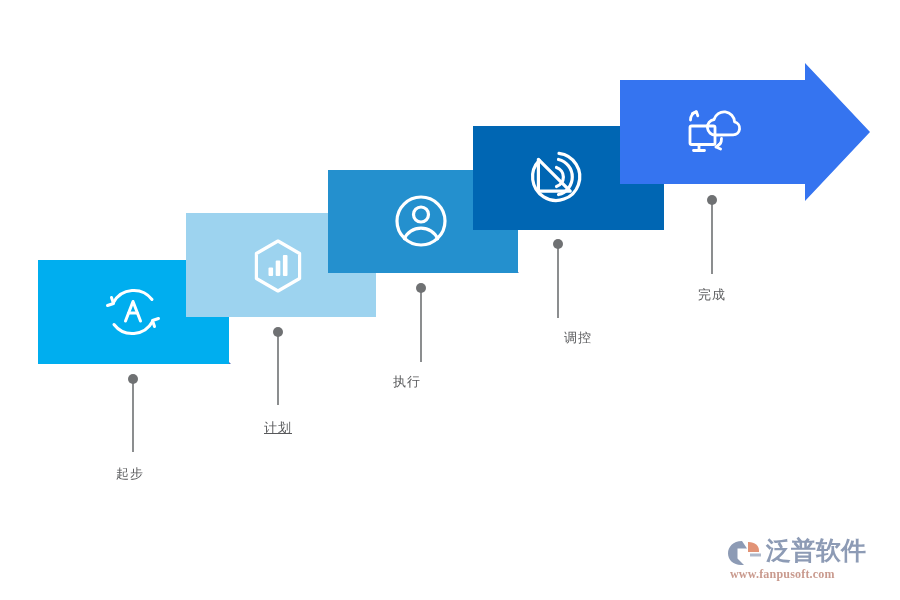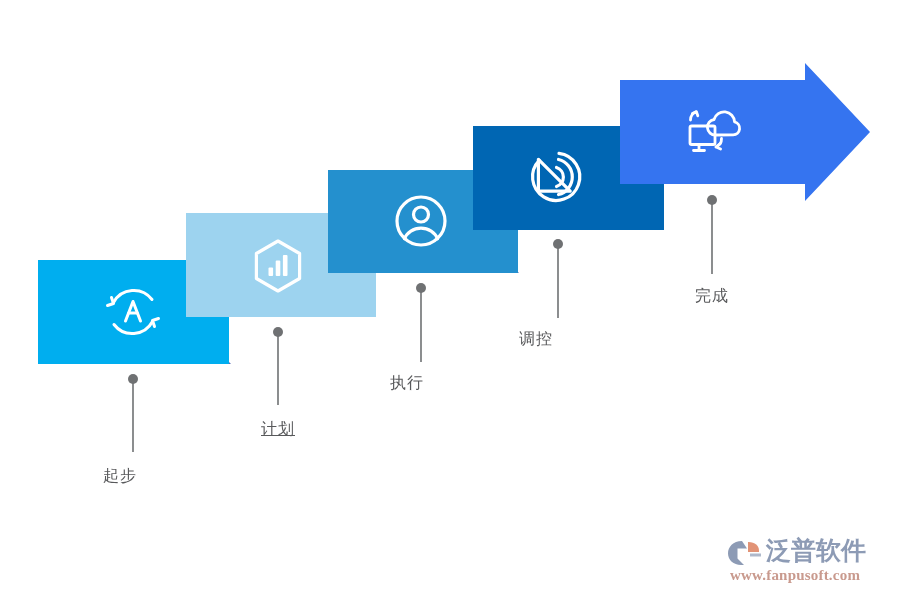--- a/index.html
+++ b/index.html
@@ -23,21 +23,21 @@
   .svg-layer {
     position: absolute;
     left: 0;
     top: 0;
     width: 900px;
     height: 600px;
   }
   .step-label {
     position: absolute;
     font-family: "Liberation Serif", "DejaVu Serif", serif;
-    font-size: 16px;
+    font-size: 13px;
     color: #58595b;
     letter-spacing: 1px;
     white-space: nowrap;
     transform: translateX(-50%);
     line-height: 1;
   }
   .watermark {
     position: absolute;
     left: 728px;
     top: 536px;
@@ -54,21 +54,21 @@
     color: #8d9bb5;
     letter-spacing: 0px;
     line-height: 1;
     white-space: nowrap;
   }
   .wm-url {
     position: absolute;
     left: 2px;
     top: 32px;
     font-family: "Liberation Serif", "DejaVu Serif", serif;
-    font-size: 15px;
+    font-size: 12px;
     font-weight: bold;
     color: #c99a8e;
     letter-spacing: 0.2px;
     line-height: 1;
     white-space: nowrap;
   }
   .wm-mark {
     position: absolute;
     left: 0px;
     top: 4px;
@@ -151,24 +151,24 @@
         <path d="M -19.6 -16.5 L -15.6 -18.4 L -14.2 -14.2"></path>
         <path d="M 9.5 8.5 a 8.5 8.5 0 0 1 -5.4 8.2"></path>
         <path d="M 8.2 13.6 L 4 17 L 8.6 19"></path>
       </g>
       <line x1="712" y1="201" x2="712" y2="274" stroke="#6f7173" stroke-width="1.6"></line>
       <circle cx="712" cy="200" r="5" fill="#6f7173"></circle>
     </g>
 
   </svg>
 
-  <div class="step-label" style="left:120px; top:468px;">起步</div>
+  <div class="step-label" style="left:130px; top:468px;font-family:Liberation Mono, monospace;">起步</div>
   <div class="step-label" style="left:278px; top:421px;text-decoration:underline;">计划</div>
   <div class="step-label" style="left:407px; top:375px;">执行</div>
-  <div class="step-label" style="left:536px; top:331px;">调控</div>
+  <div class="step-label" style="left:578px; top:331px;">调控</div>
   <div class="step-label" style="left:712px; top:288px;">完成</div>
 
   <div class="watermark">
     <svg class="wm-mark" viewBox="0 0 36 26" xmlns="http://www.w3.org/2000/svg">
       <path d="M 14 1 C 5 1 0 7 0 13.5 C 0 20 5.5 25 13 25 L 16 25 L 9.5 18.5 L 9.5 8.5 L 19 8.5 L 14 1 Z" fill="#8d9bb5"></path>
       <path d="M 20.5 2 C 27 2 31 6 31 10.5 L 31 12 L 20 12 L 20 2 Z" fill="#e08a6a" opacity="0.92"></path>
       <path d="M 22 13.5 L 33 13.5 L 33 16.5 L 22 16.5 Z" fill="#8d9bb5" opacity="0.7"></path>
     </svg>
     <div class="wm-text">泛普软件</div>
     <div class="wm-url">www.fanpusoft.com</div>

